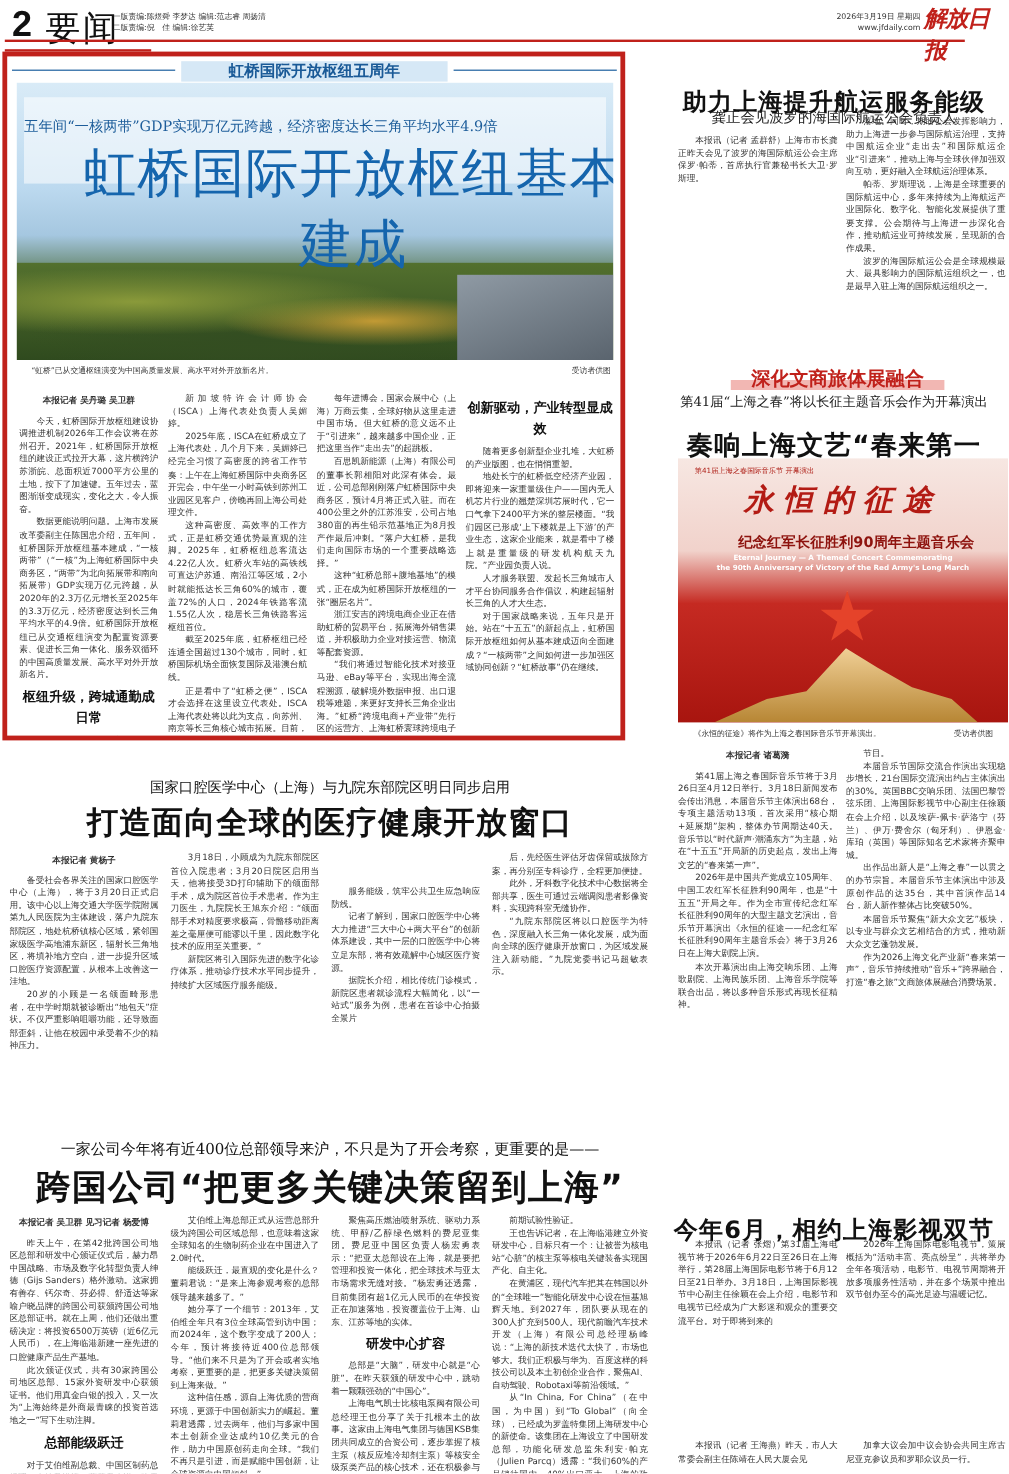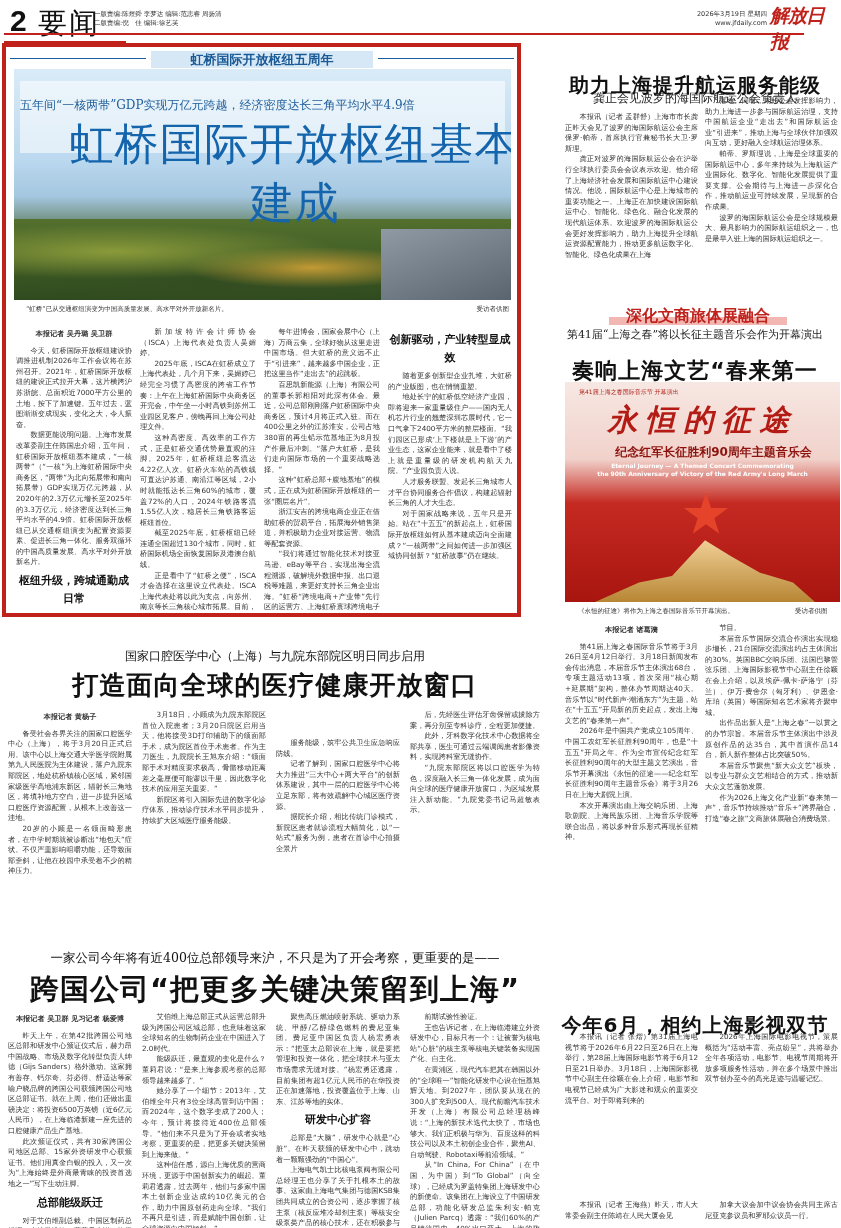--- a/index.html
+++ b/index.html
@@ -32,21 +32,21 @@
   .byline { font-weight: bold; text-align: center; text-indent: 0 !important; margin: 2px 0 6px; }
   .subhead { font-size: 11px; line-height: 18px; color: #111; text-align: center; font-weight: bold; text-indent: 0 !important; margin: 4px 0; }
 
   .hl-right { position: absolute; text-align: center; color: #111; }
   .hl-xl { font-size: 20px; font-weight: bold; letter-spacing: 1px; margin-top: 12px; }
   .hl-sub { font-family: "DejaVu Serif", serif; font-size: 12px; color: #222; }
   .kicker-red { position: absolute; left: 609px; top: 307px; width: 178px; height: 18px; background: linear-gradient(180deg, transparent 55%, #f2b7b3 55%); text-align: center; font-family: "DejaVu Serif", serif; font-weight: bold; color: #c0211b; font-size: 16px; line-height: 18px; }
 
   .poster { position: absolute; left: 565px; top: 382px; width: 275px; height: 220px; overflow: hidden; background: linear-gradient(180deg, #f7e7e2 0%, #f1d2cb 35%, #c52a22 55%, #a8150f 100%); }
   .poster-top { position: absolute; left: 14px; top: 6px; font-size: 6px; color: #b0241c; }
-  .poster-script { position: absolute; left: 0; top: 18px; width: 100%; text-align: center; font-family: Liberation Mono, monospace; font-style: italic; font-weight: bold; color: #b31b14; font-size: 30px; letter-spacing: 8px; }
+  .poster-script { position: absolute; left: 0; top: 18px; width: 100%; text-align: center; font-family: Liberation Mono, monospace; font-style: italic; font-weight: bold; color: #b31b14; font-size: 25px; letter-spacing: 8px; }
   .poster-title { position: absolute; left: 11px; top: 62px; width: 100%; text-align: center; color: #8e130e; font-weight: bold; font-size: 12px; }
   .poster-en { position: absolute; left: 0; top: 80px; width: 100%; text-align: center; color: #fff; font-size: 6px; font-weight: bold; line-height: 8px; }
   .poster-star { position: absolute; left: 118px; top: 110px; width: 46px; height: 46px; background: #e5432a; clip-path: polygon(50% 0, 61% 35%, 98% 35%, 68% 57%, 79% 91%, 50% 70%, 21% 91%, 32% 57%, 2% 35%, 39% 35%); box-shadow: 0 0 20px #ffd27a; }
   .poster-mountain { position: absolute; left: 30px; top: 155px; width: 220px; height: 65px; background: linear-gradient(180deg, #f3d39b, #b78634); clip-path: polygon(0 100%, 20% 70%, 35% 60%, 50% 5%, 62% 30%, 75% 55%, 90% 70%, 100% 100%); }
 
   .hl-center { position: absolute; left: 0; width: 550px; text-align: center; color: #111; }
 </style>
 </head>
 <body>
 
@@ -111,21 +111,20 @@
     <p>地处长宁的虹桥低空经济产业园，即将迎来一家重量级住户——国内无人机芯片行业的翘楚深圳芯展时代，它一口气拿下2400平方米的整层楼面。“我们园区已形成‘上下楼就是上下游’的产业生态，这家企业能来，就是看中了楼上就是重量级的研发机构航天九院。”产业园负责人说。</p>
     <p>人才服务联盟、发起长三角城市人才平台协同服务合作倡议，构建起辐射长三角的人才大生态。</p>
     <p>对于国家战略来说，五年只是开始。站在“十五五”的新起点上，虹桥国际开放枢纽如何从基本建成迈向全面建成？“一核两带”之间如何进一步加强区域协同创新？“虹桥故事”仍在继续。</p>
   </div>
 </div>
 
 <div class="hl-right hl-xl" style="left:560px; top:60px; width:270px;">助力上海提升航运服务能级</div>
 <div class="hl-right hl-sub" style="left:560px; top:90px; width:270px;">龚正会见波罗的海国际航运公会负责人</div>
 <div class="col" style="left:565px; top:112px; width:133px; height:175px;">
   <p>本报讯（记者 孟群舒）上海市市长龚正昨天会见了波罗的海国际航运公会主席保罗·帕蒂，首席执行官兼秘书长大卫·罗斯理。</p>
-  <p>龚正对波罗的海国际航运公会在沪举行全球执行委员会会议表示欢迎。他介绍了上海经济社会发展和国际航运中心建设情况。他说，国际航运中心是上海城市的重要功能之一。上海正在加快建设国际航运中心、智能化、绿色化、融合化发展的现代航运体系。欢迎波罗的海国际航运公会更好发挥影响力，助力上海提升全球航运资源配置能力，推动更多航运数字化、智能化、绿色化成果在上海</p>
 </div>
 <div class="col" style="left:705px; top:96px; width:133px; height:175px;">
   <p>落地。同时，期盼公会发挥影响力，助力上海进一步参与国际航运治理，支持中国航运企业“走出去”和国际航运企业“引进来”，推动上海与全球伙伴加强双向互动，更好融入全球航运治理体系。</p>
   <p>帕蒂、罗斯理说，上海是全球重要的国际航运中心，多年来持续为上海航运产业国际化、数字化、智能化发展提供了重要支撑。公会期待与上海进一步深化合作，推动航运业可持续发展，呈现新的合作成果。</p>
   <p>波罗的海国际航运公会是全球规模最大、最具影响力的国际航运组织之一，也是最早入驻上海的国际航运组织之一。</p>
 </div>
 
 <div class="kicker-red">深化文商旅体展融合</div>
 <div class="hl-right hl-sub" style="left:560px; top:327px; width:270px; font-size:11px;">第41届“上海之春”将以长征主题音乐会作为开幕演出</div>
 <div class="hl-right hl-xl" style="left:560px; top:344px; width:270px; font-size:22px;">奏响上海文艺“春来第一声”</div>

